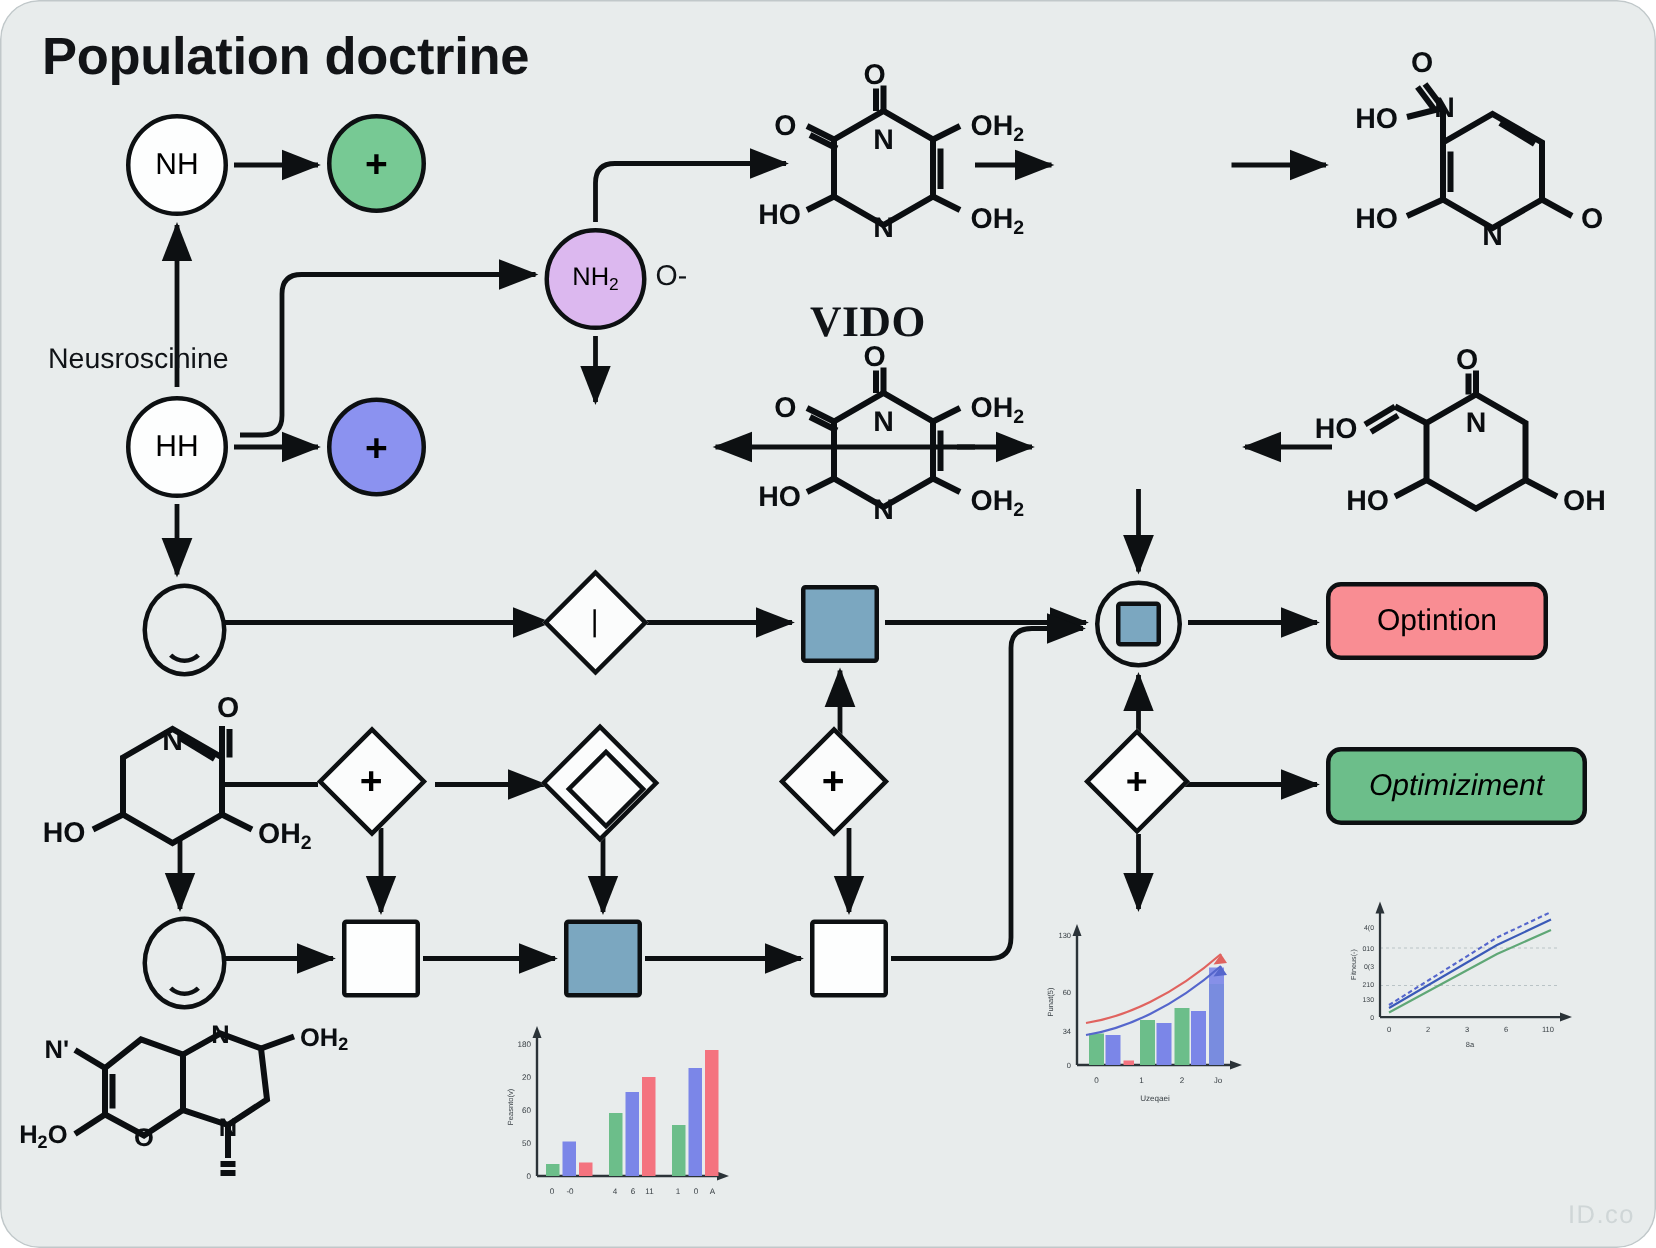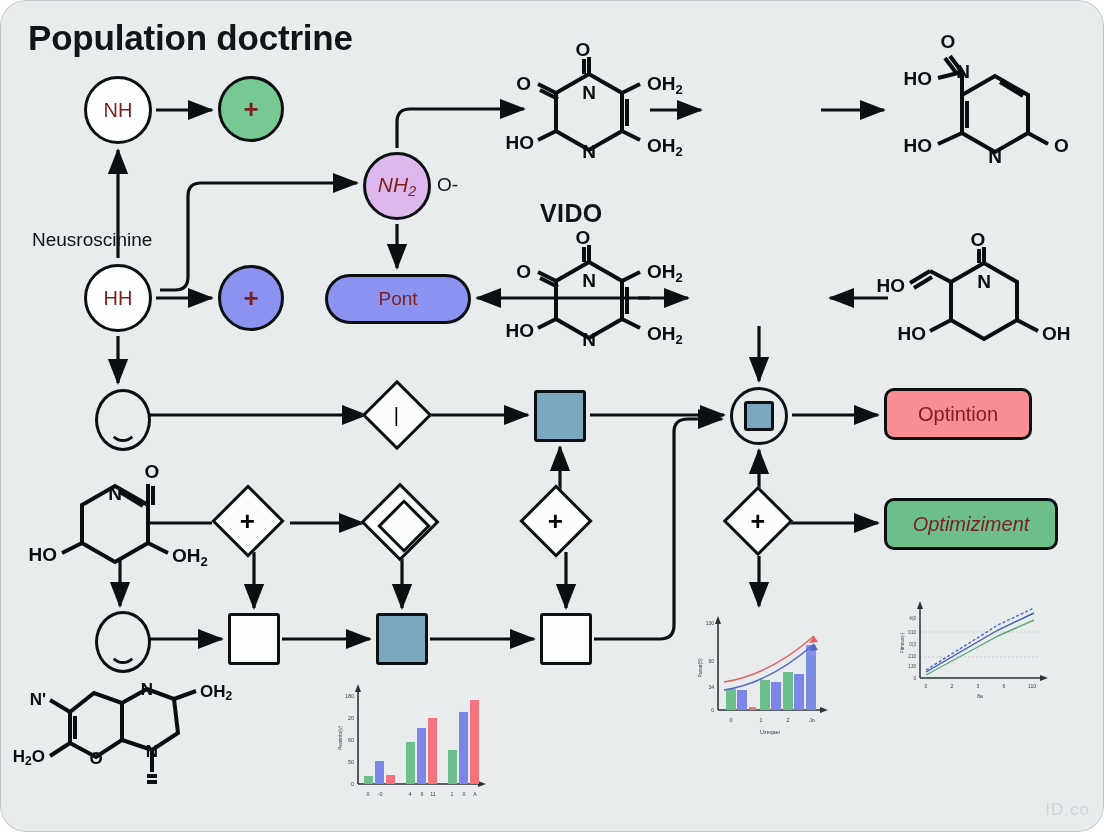--- a/index.html
+++ b/index.html
@@ -12,33 +12,33 @@
     content:"";position:absolute;inset:0;border-radius:26px;
     box-shadow:inset 0 0 0 1px rgba(120,135,140,.35);pointer-events:none;
   }
   .abs{position:absolute;}
   
   #title{
     left:28px;top:18px;font-size:35px;font-weight:bold;color:#121417;
     letter-spacing:-.2px;
   }
   .plain-label{font-size:19px;color:#101317;white-space:nowrap;}
-  .vido-label{font-size:25px;font-weight:bold;color:#101317;letter-spacing:.4px;}
+  .vido-label{font-size:29px;font-weight:bold;color:#101317;letter-spacing:.4px;font-family:Liberation Serif, serif;}
   
   .node{
     box-sizing:border-box;display:flex;align-items:center;justify-content:center;
-    border:3px solid #0d1012;color:#7f1d1d;text-align:right;
+    border:3px solid #0d1012;color:#000000;text-align:right;
   }
   .circle{border-radius:50%;}
   .pill{border-radius:999px;}
   .roundrect{border-radius:10px;}
   .square{border-radius:3px;}
   .t-nh{font-size:20px;font-weight:500;}
   .t-plus{font-size:26px;font-weight:600;line-height:0;}
-  .t-nh2{font-size:21px;font-weight:500;font-style:italic;}
+  .t-nh2{font-size:17px;font-weight:500;}
   .t-pill{font-size:19px;font-weight:500;}
   .t-box{font-size:20px;font-weight:500;}
   .sub{font-size:.68em;vertical-align:-.28em;}
   
   .diamond{
     box-sizing:border-box;display:flex;align-items:center;justify-content:center;
     background:#fbfcfc;border:3px solid #0d1012;transform:rotate(45deg);
   }
   .diamond > span{transform:rotate(-45deg);display:block;}
   
@@ -261,23 +261,20 @@
 
   <div class="abs node circle" style="left:218px;top:265px;width:66px;height:66px;background:#8b92f0;">
     <span class="t-plus">+</span>
   </div>
 
   <div class="abs node circle" style="left:363px;top:152px;width:68px;height:68px;background:#dcb8ef;">
     <span class="t-nh2">NH<span class="sub">2</span></span>
   </div>
   <div class="abs plain-label" style="left:437px;top:174px;">O-</div>
 
-  <div class="abs node pill" style="left:325px;top:274px;width:146px;height:50px;background:#8b92f0;">
-    <span class="t-pill">Pont</span>
-  </div>
 
 
 
   <div class="abs node roundrect" style="left:884px;top:388px;width:148px;height:52px;background:#f98d93;">
     <span class="t-box">Optintion</span>
   </div>
 
   <div class="abs node roundrect" style="left:884px;top:498px;width:174px;height:52px;background:#6cbe8a;font-style:italic;">
     <span class="t-box">Optimiziment</span>
   </div>

